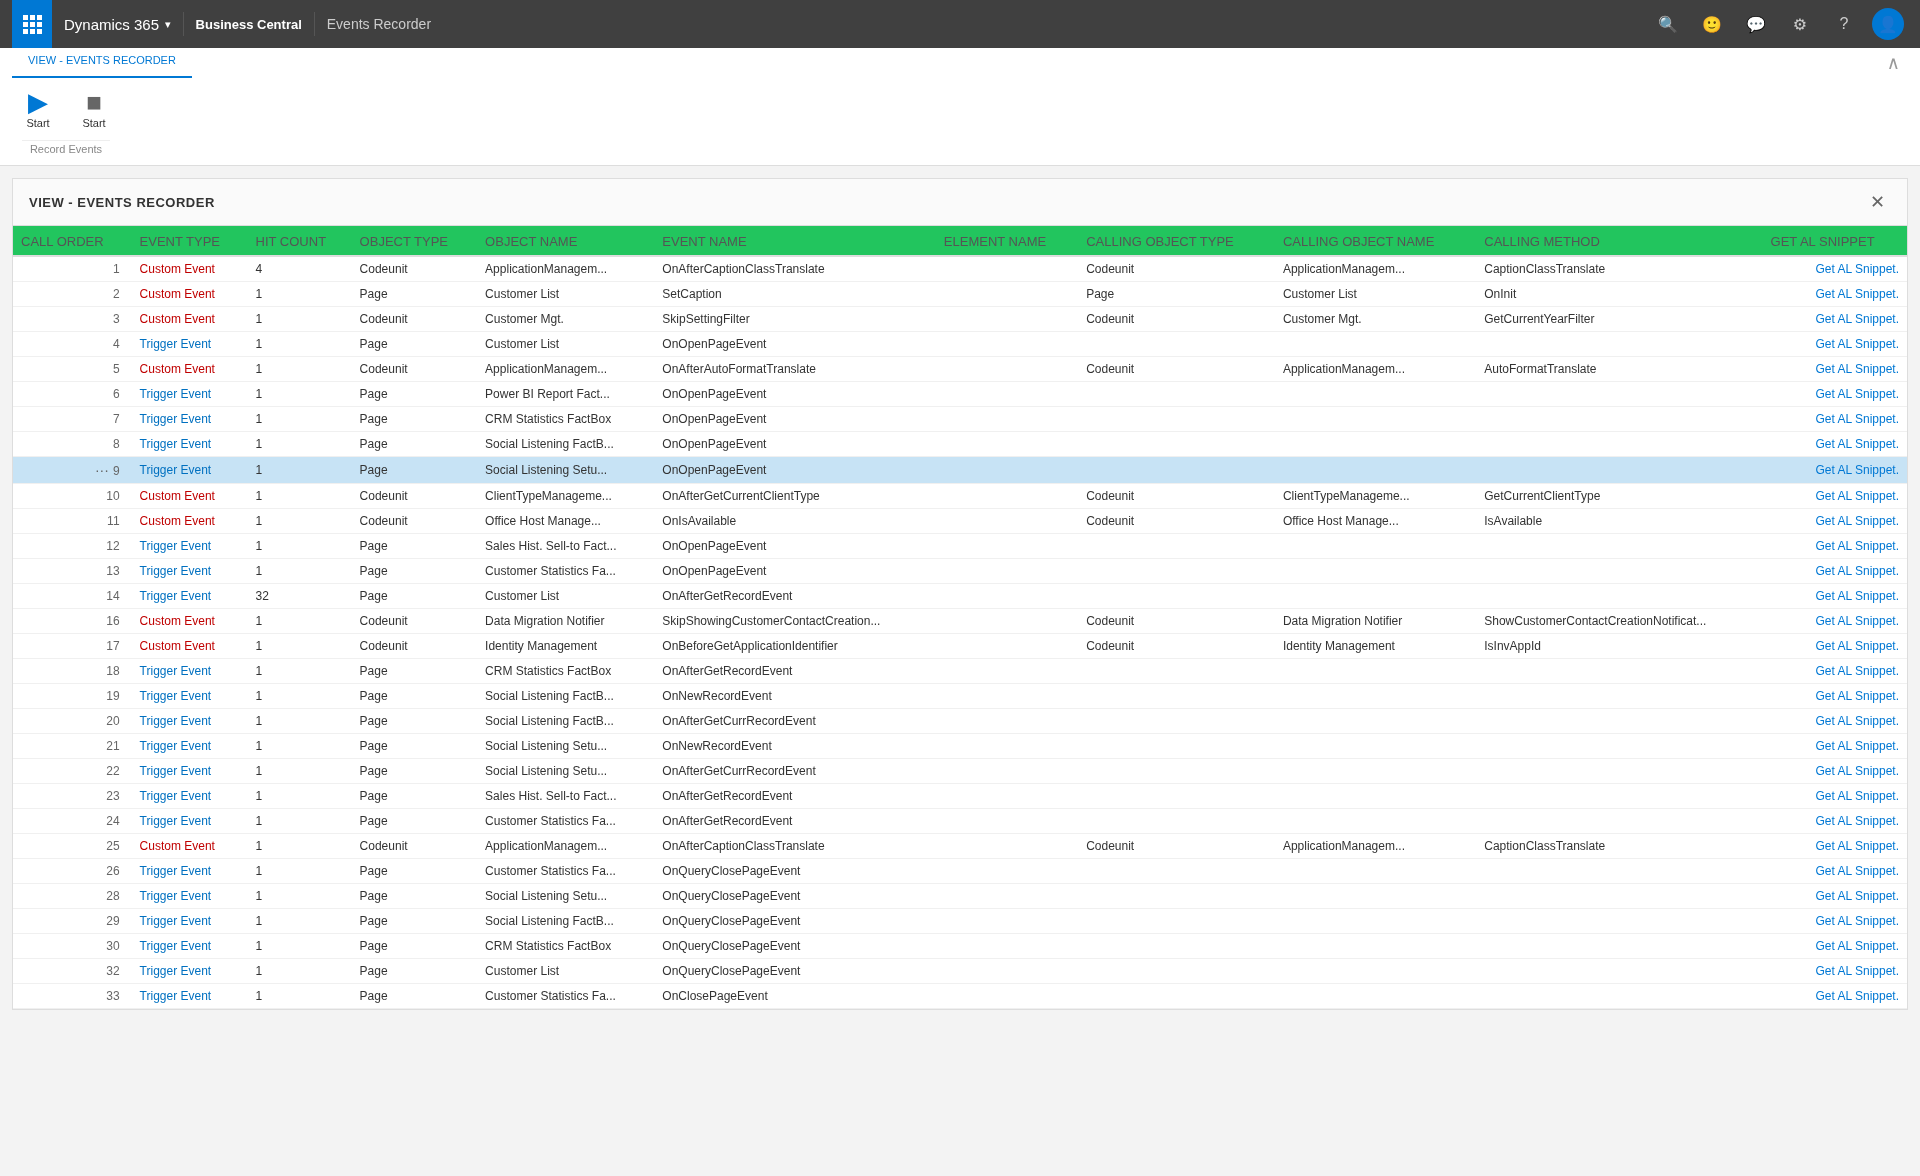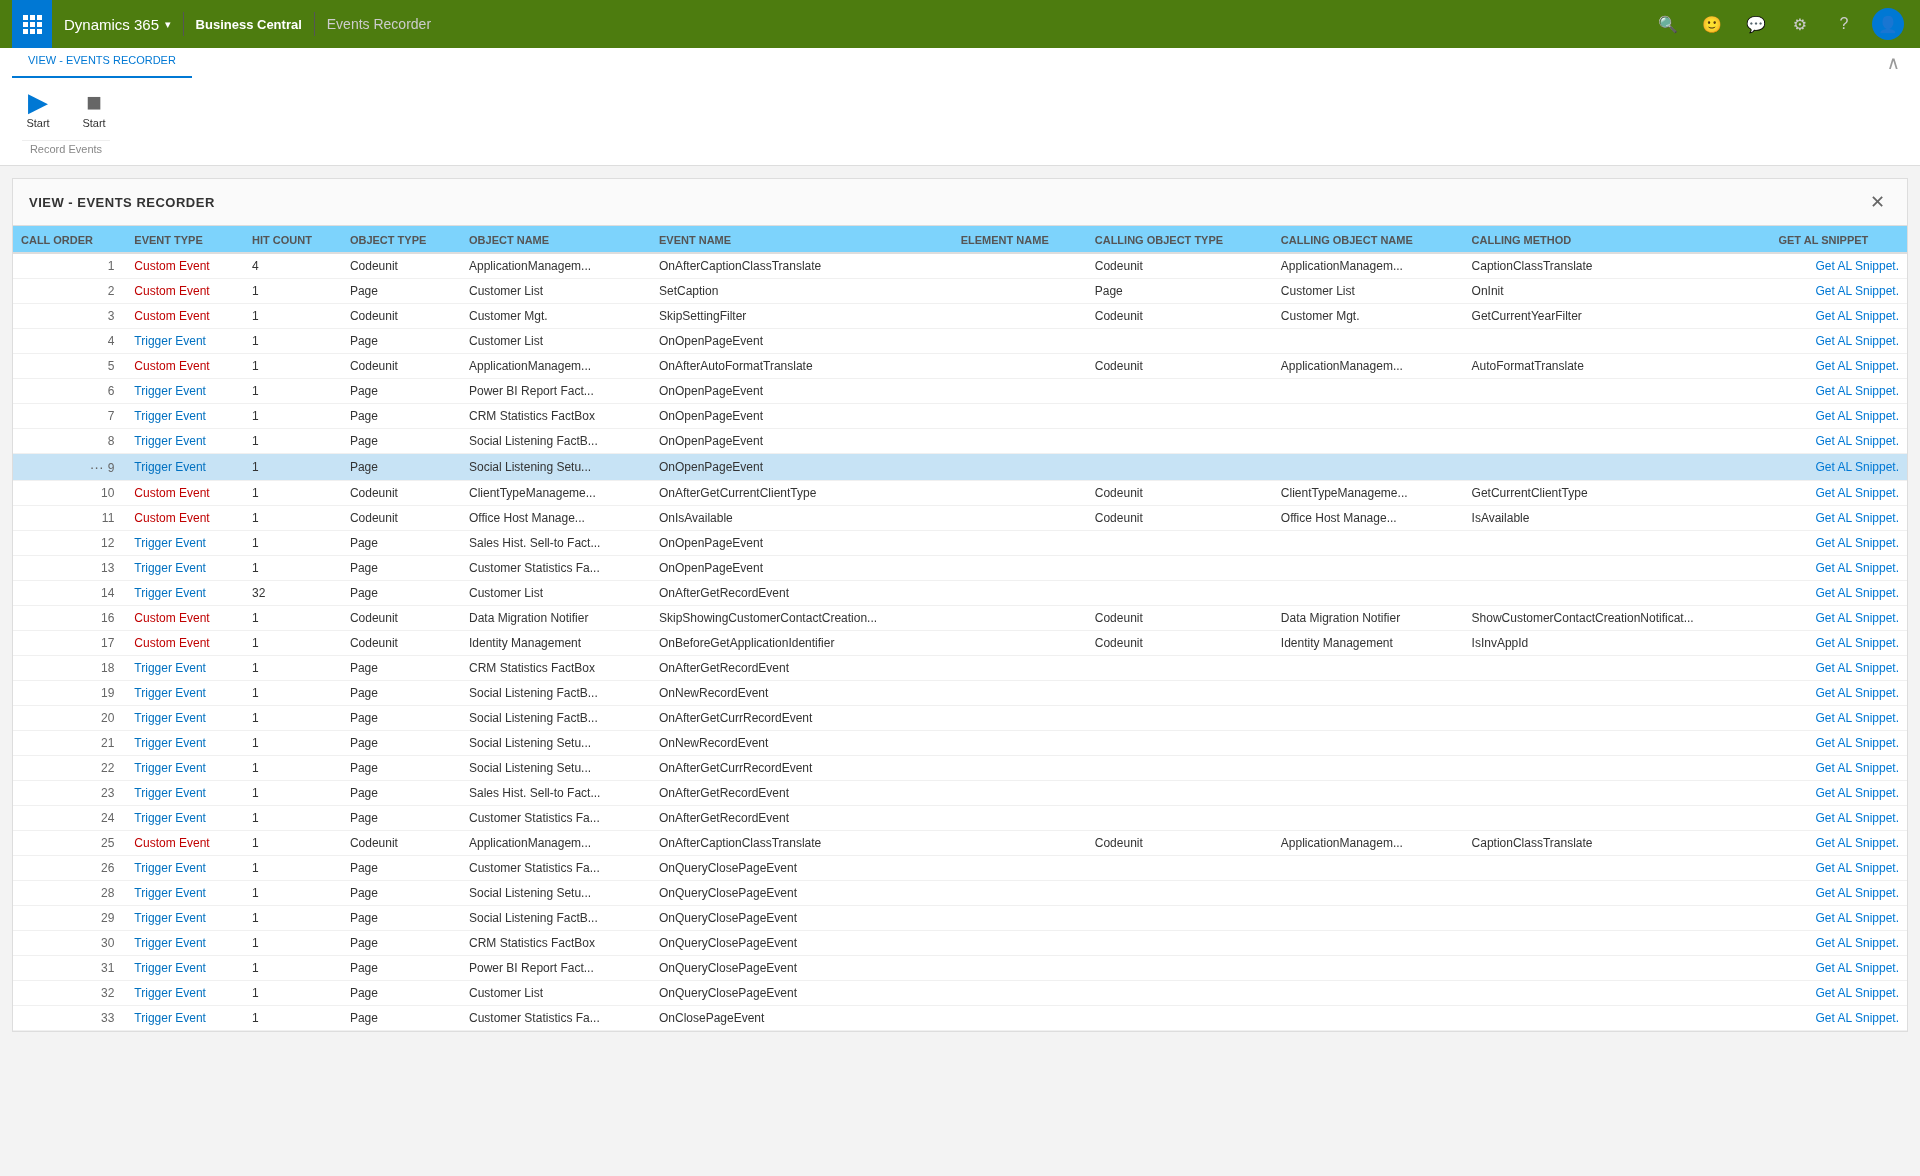--- a/index.html
+++ b/index.html
@@ -1,20 +1,20 @@
 <!DOCTYPE html>
 <html><head>
   <meta charset="utf-8">
   <style>
     * { box-sizing: border-box; margin: 0; padding: 0; }
     body { font-family: 'Segoe UI', Arial, sans-serif; font-size: 13px; background: #f3f3f3; color: #333; }
 
     
     .top-nav {
-      display: flex; align-items: center; background: #4d7c0f; height: 48px; padding: 0 12px; gap: 0;
+      display: flex; align-items: center; background: #404040; height: 48px; padding: 0 12px; gap: 0;
     }
     .nav-waffle {
       width: 40px; height: 48px; display: flex; align-items: center; justify-content: center;
       color: white; cursor: pointer; background: #0078d4; flex-shrink: 0;
     }
     .nav-waffle svg { width: 20px; height: 20px; }
     .nav-dynamics {
       display: flex; align-items: center; padding: 0 12px; color: white; font-size: 15px; font-weight: 400; gap: 6px; cursor: pointer;
     }
     .nav-divider { width: 1px; height: 24px; background: #555; }
@@ -54,22 +54,22 @@
       padding: 10px 16px; border-bottom: 1px solid #ddd; background: #fafafa;
     }
     .view-title { font-size: 13px; font-weight: 600; color: #333; text-transform: uppercase; letter-spacing: 0.5px; }
     .close-btn { cursor: pointer; font-size: 18px; color: #666; padding: 2px 6px; }
 
     
     .table-wrapper { overflow-x: auto; }
     table { width: 100%; border-collapse: collapse; font-size: 12px; }
     thead tr { border-bottom: 2px solid #ddd; }
     thead th {
-      padding: 8px 8px 6px; text-align: left; font-weight: 700; color: #555;
-      font-size: 11px; text-transform: uppercase; white-space: nowrap; background: #7dd3fc;
+      padding: 8px 8px 6px; text-align: left; font-weight: 400; color: #555;
+      font-size: 13px; text-transform: uppercase; white-space: nowrap; background: #22c55e;
       position: sticky; top: 0; z-index: 1;
     }
     tbody tr { border-bottom: 1px solid #f0f0f0; }
     tbody tr.selected { background: #c7e3f5; }
     td { padding: 5px 8px; white-space: nowrap; color: #333; vertical-align: middle; }
     td.call-order { color: #666; text-align: right; padding-right: 12px; }
     td.event-type-custom { color: #c00000; }
     td.event-type-trigger { color: #0070c0; }
     td.get-al { color: #0078d4; cursor: pointer; text-align: right; }
     .dots-menu { color: #666; margin-right: 4px; font-size: 14px; cursor: pointer; }
@@ -513,33 +513,20 @@
               <td>Page</td>
               <td>CRM Statistics FactBox</td>
               <td>OnQueryClosePageEvent</td>
               <td></td>
               <td></td>
               <td></td>
               <td></td>
               <td class="get-al">Get AL Snippet.</td>
             </tr>
             <tr>
-              <td class="call-order">31</td>
-              <td class="event-type-trigger">Trigger Event</td>
-              <td>1</td>
-              <td>Page</td>
-              <td>Power BI Report Fact...</td>
-              <td>OnQueryClosePageEvent</td>
-              <td></td>
-              <td></td>
-              <td></td>
-              <td></td>
-              <td class="get-al">Get AL Snippet.</td>
-            </tr>
-            <tr>
               <td class="call-order">32</td>
               <td class="event-type-trigger">Trigger Event</td>
               <td>1</td>
               <td>Page</td>
               <td>Customer List</td>
               <td>OnQueryClosePageEvent</td>
               <td></td>
               <td></td>
               <td></td>
               <td></td>

